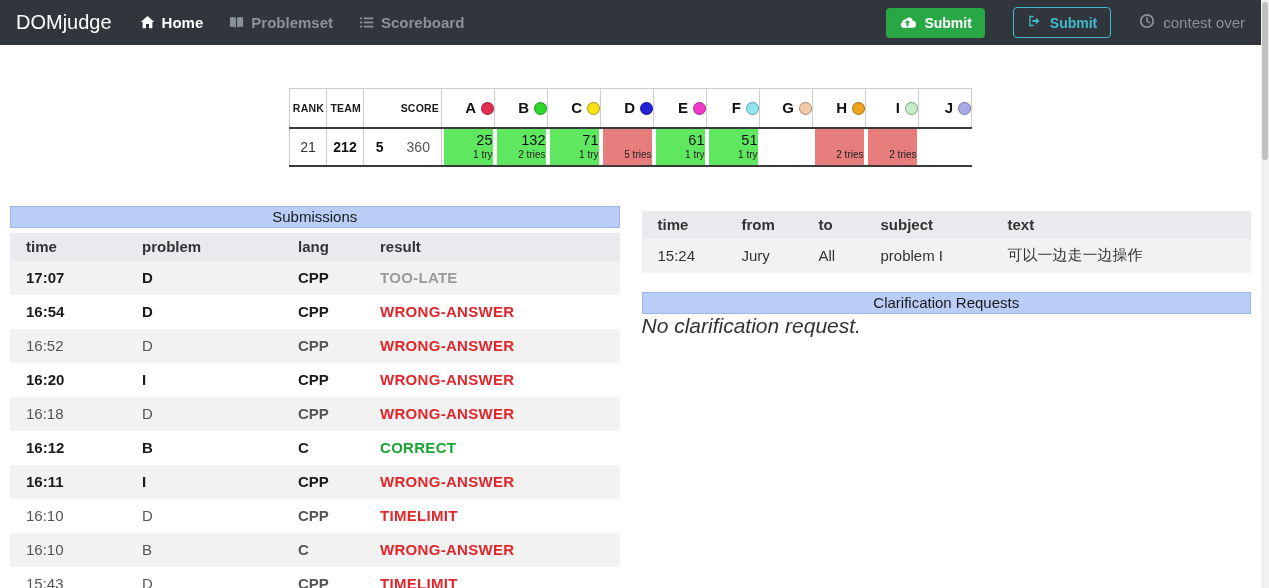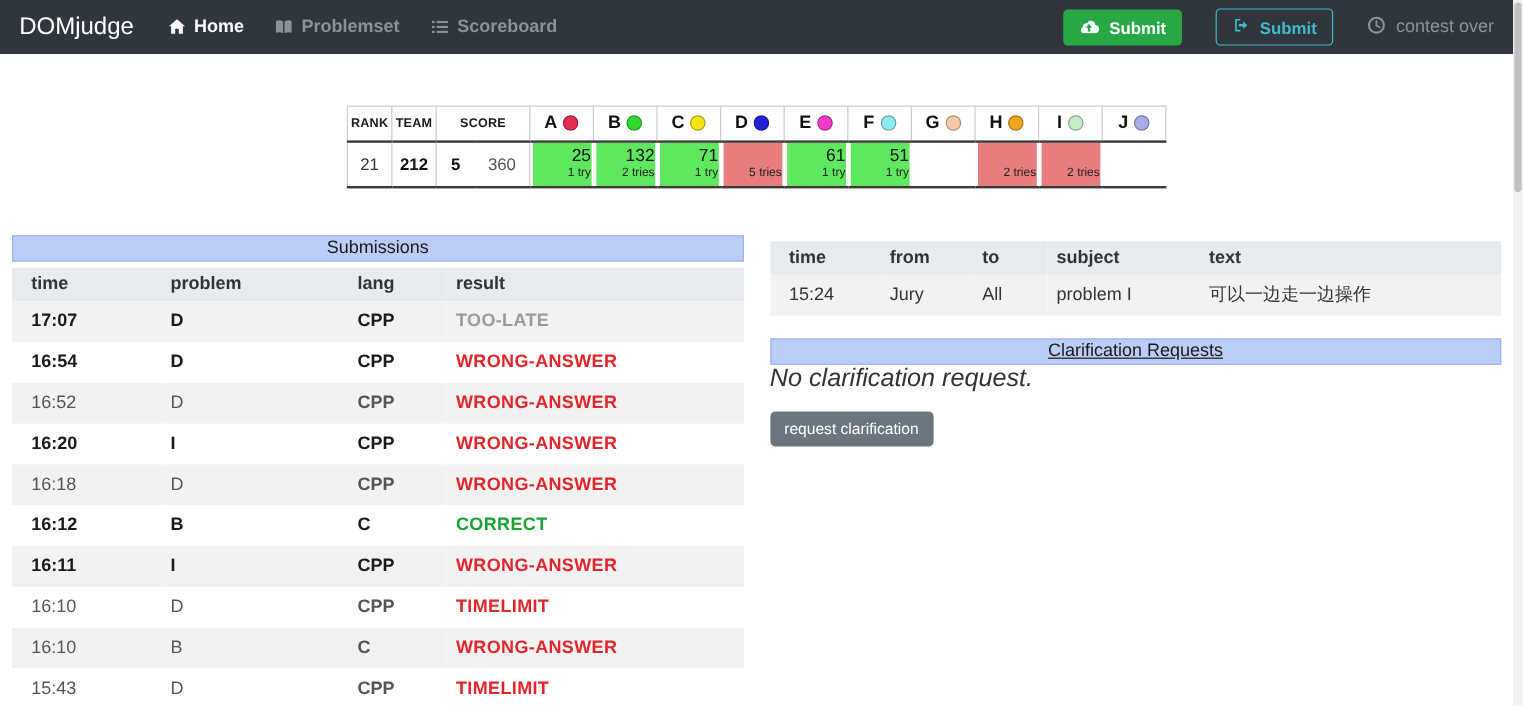--- a/index.html
+++ b/index.html
@@ -33,21 +33,21 @@
   .btn-logout {
     display:flex; align-items:center; gap:8px; background:transparent; color:#41b9cc;
     font-weight:600; font-size:14px; border:1px solid #41b9cc; border-radius:4px;
     padding:6px 13px; cursor:pointer; font-family:inherit;
   }
   .contest-state { display:flex; align-items:center; gap:8px; color:#8a9299; font-size:15px; }
 
   
   table.scoreboard { margin:43px auto 0; border-collapse:collapse; }
   .scoreboard th, .scoreboard td { text-align:center; vertical-align:middle; }
-  .sb-head th { border:1px solid #ccc; border-bottom:2px solid #3a3a3a; height:29px; background:#fff; }
+  .sb-head th { border:1px solid #ccc; border-bottom:2px solid #3a3a3a; height:39px; background:#fff;text-align:right; }
   th.sb-meta { font-size:10.5px; color:#1a1a1a; padding:0 2px; letter-spacing:.2px; }
   th.sb-prob { width:53px; font-size:15px; color:#111; font-weight:700; }
   .balloon {
     display:inline-block; width:13px; height:13px; border-radius:50%;
     border:1px solid rgba(0,0,0,.3); vertical-align:-2px; margin-left:5px;
   }
   .sb-row td { border-bottom:2px solid #3a3a3a; height:36px; font-size:14px; }
   td.sb-rank  { color:#333; border-left:1px solid #ccc; border-right:1px solid #ccc; width:37px; }
   td.sb-team  { font-weight:700; color:#111; border-right:1px solid #ccc; width:37px; }
   td.sb-solved{ font-weight:700; color:#111; width:32px; }
@@ -89,21 +89,21 @@
   td.result[data-result="wrong-answer"] { color:#e0262b; }
   td.result[data-result="timelimit"]    { color:#e0262b; }
   td.result[data-result="correct"]      { color:#18a435; }
   td.result[data-result="too-late"]     { color:#9a9a9a; }
 
   
   .clr-c1 { width:92px; } .clr-c2 { width:77px; } .clr-c3 { width:62px; } .clr-c4 { width:127px; }
   .clar-table tbody td { color:#333; }
 
   
-  .cr-bar { margin-top:19px;text-decoration:underline; }
+  .cr-bar { margin-top:19px; }
   .cr-note { font-style:italic; color:#333; font-size:21px; margin-top:0; }
   .btn-request {
     margin-top:15px; background:#6c757d; color:#fff; font-size:13px;
     border:none; border-radius:4px; padding:7px 12px; cursor:pointer; font-family:inherit;
   }
 
   
   .scrollbar { position:absolute; right:0; top:0; width:8px; height:588px; background:#f1f1f1; }
   .scroll-thumb { position:absolute; top:2px; left:1px; width:6px; height:158px; background:#c1c1c1; border-radius:3px; }
 </style>
@@ -359,21 +359,20 @@
             <td>Jury</td>
             <td>All</td>
             <td>problem I</td>
             <td>可以一边走一边操作</td>
           </tr>
         </tbody>
       </table>
 
       <div class="section-bar cr-bar">Clarification Requests</div>
       <div class="cr-note">No clarification request.</div>
-      <button class="btn-request">request clarification</button>
     </div>
 
   </div>
 </div>
 
 <div class="scrollbar">
   <div class="scroll-thumb"></div>
 </div>
 
 </body></html>

